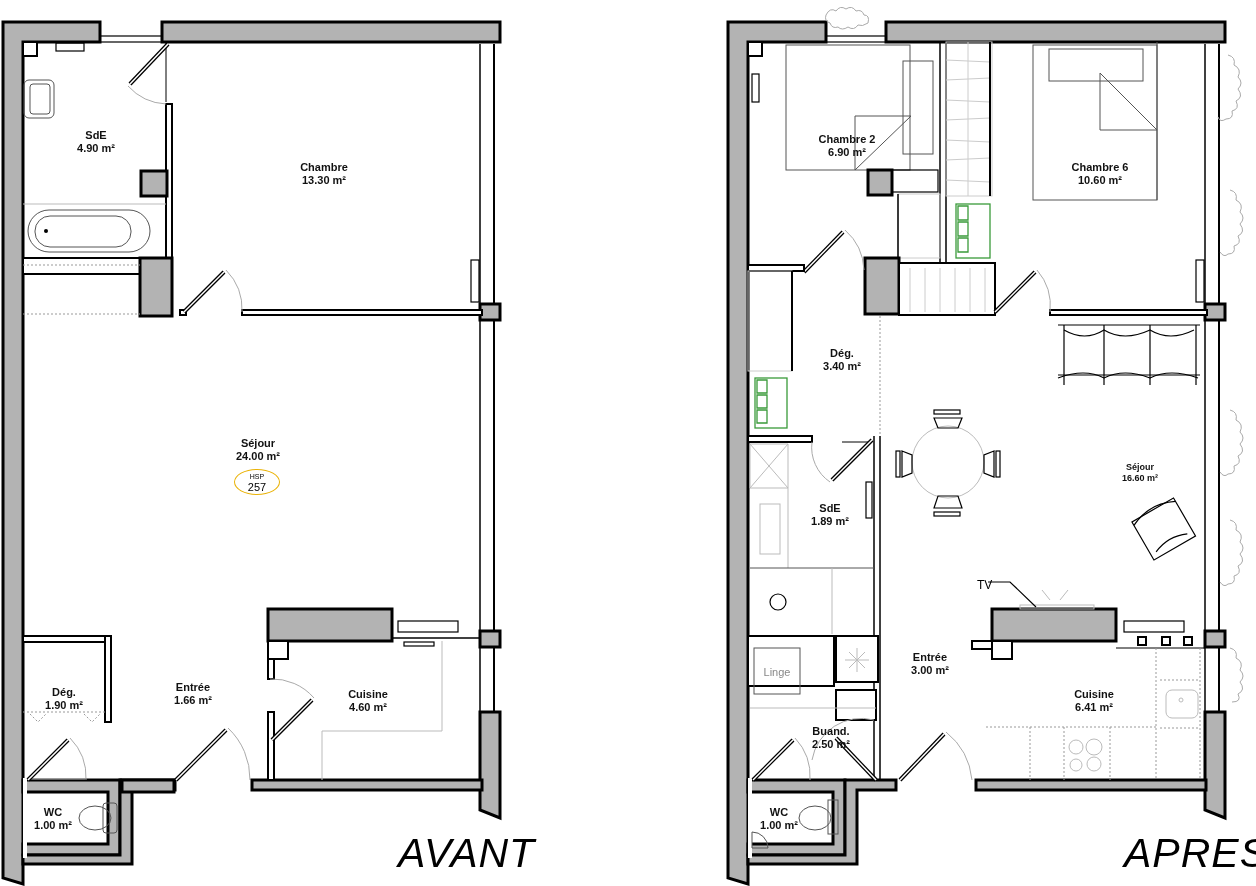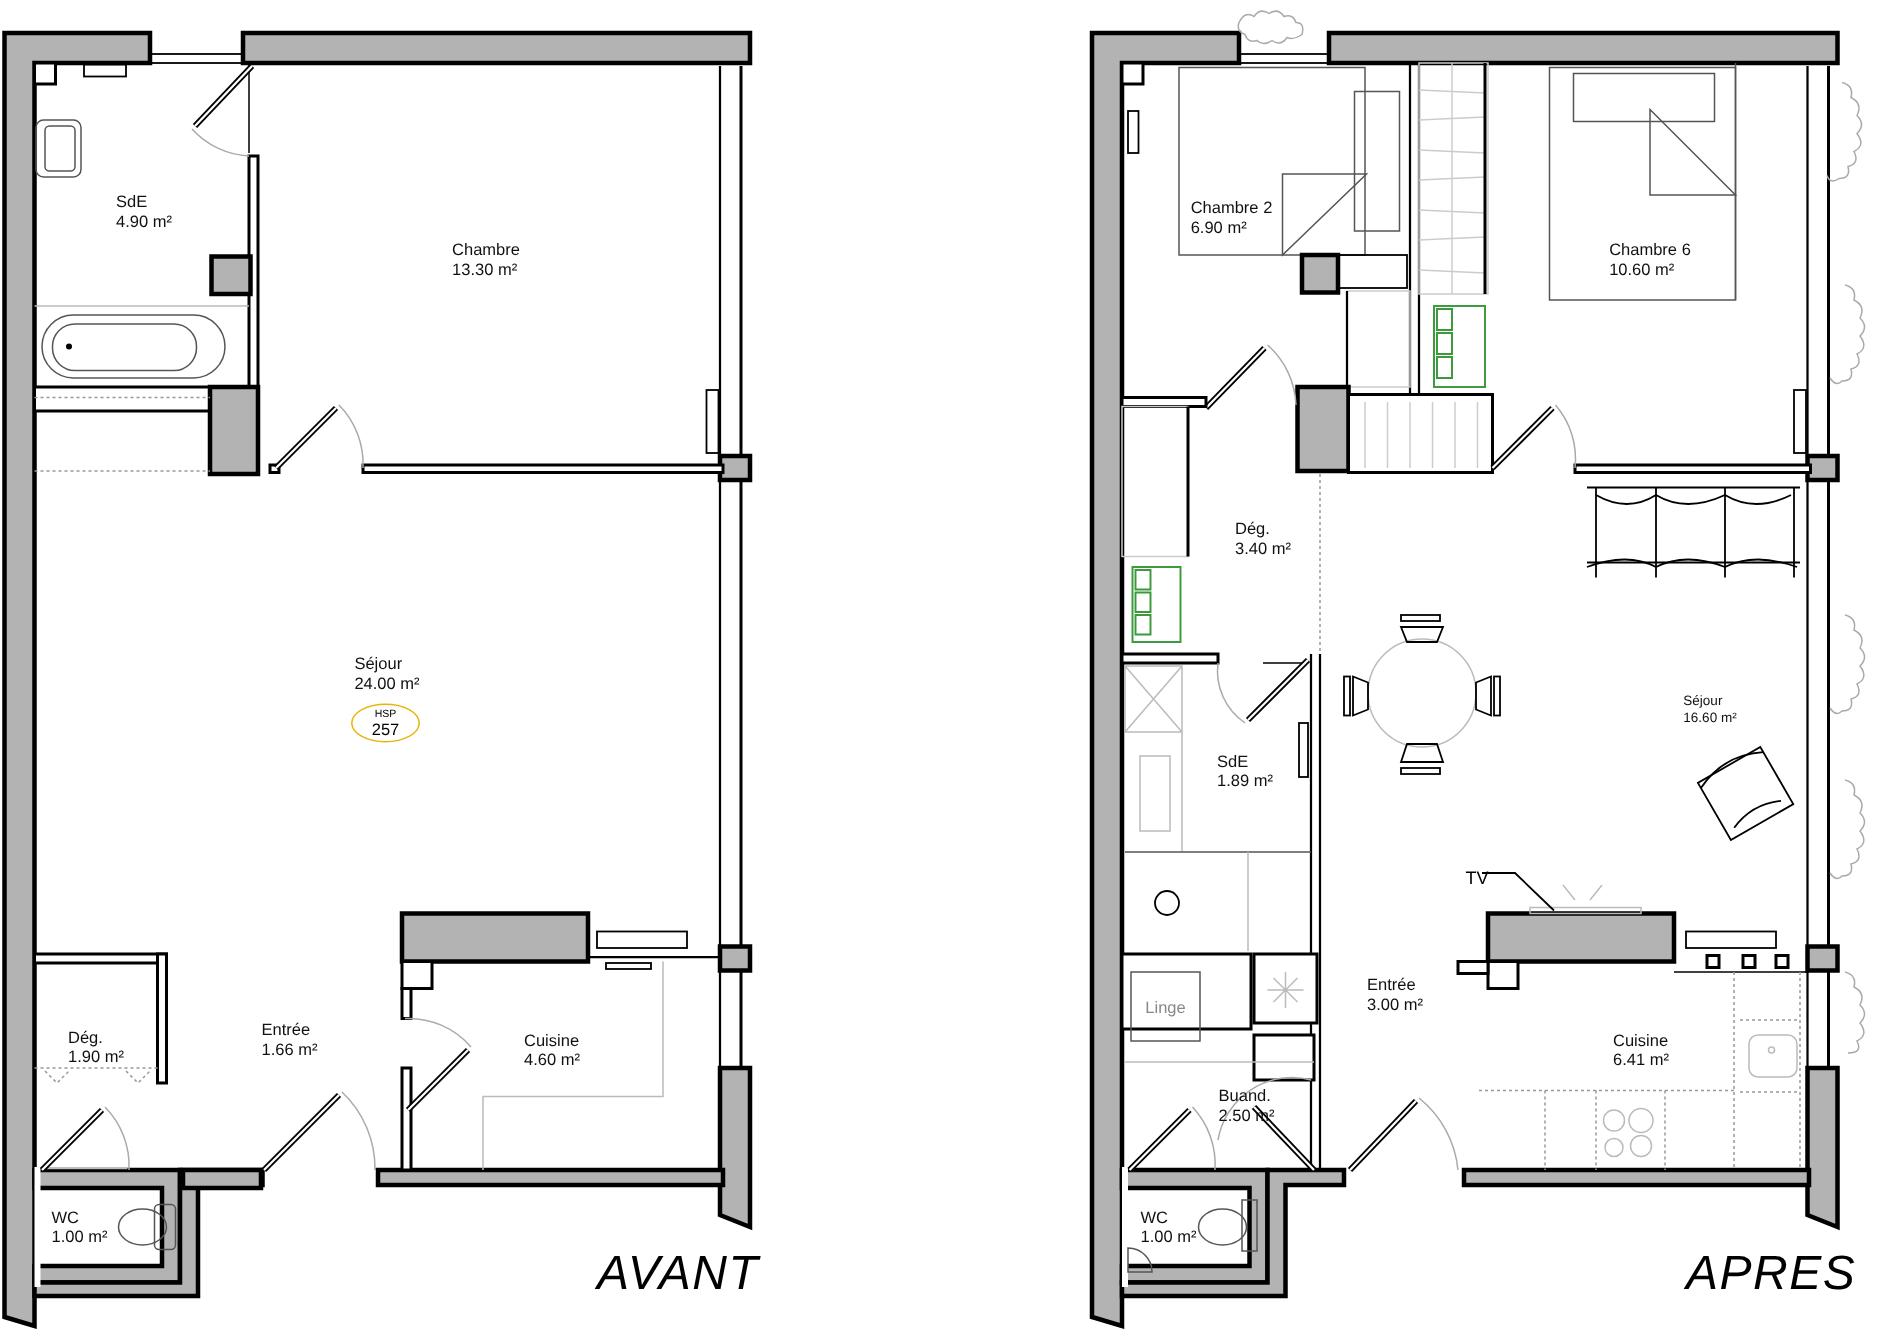--- a/index.html
+++ b/index.html
@@ -10,24 +10,24 @@
   .pillar { fill: #b3b3b3; stroke: #000; stroke-width: 3; }
   .thin { fill: none; stroke: #000; stroke-width: 1.2; }
   .part { fill: #fff; stroke: #000; stroke-width: 2; }
   .light { fill: none; stroke: #bbbbbb; stroke-width: 1; }
   .mid { fill: none; stroke: #555; stroke-width: 1; }
   .arc { fill: none; stroke: #aaaaaa; stroke-width: 1; }
   .green { fill: none; stroke: #3a9a3a; stroke-width: 1.3; }
   .tree { fill: none; stroke: #aaa; stroke-width: 1; }
   .dash { fill: none; stroke: #999; stroke-width: 1; stroke-dasharray: 2 2; }
   .hatch { fill: none; stroke: #cccccc; stroke-width: 1; }
-  .room-label { position: absolute; text-align: left; font-size: 11px; line-height: 13px;
-                color: #111; transform: translateX(-50%); white-space: nowrap; }
+  .room-label { position: absolute; text-align: center; font-size: 11px; line-height: 13px;
+                color: #111; transform: translateX(-50%); white-space: nowrap; font-weight: bold; }
   .room-label.small { font-size: 9px; line-height: 11px; }
-  .plan-title { position: absolute; font-style: italic; font-size: 32px; color: #000;
+  .plan-title { position: absolute; font-style: italic; font-size: 41px; color: #000;
                 letter-spacing: 1px; }
   .hsp { position: absolute; width: 44px; height: 24px; border: 1px solid #eab308; border-radius: 50%;
          text-align: center; font-size: 11px; line-height: 10px; }
   .hsp .k { font-size: 7px; display: block; margin-top: 2px; }
   .linge { position: absolute; font-size: 11px; color: #888; transform: translateX(-50%); }
   .tv { position: absolute; font-size: 12px; color: #000; }
 </style>
 </head>
 <body>
 
@@ -324,21 +324,21 @@
 <div class="room-label" style="left:368px;top:688px;">
   <div>Cuisine</div>
   <div>4.60 m²</div>
 </div>
 <div class="room-label" style="left:53px;top:806px;">
   <div>WC</div>
   <div>1.00 m²</div>
 </div>
 <div class="plan-title" style="left:398px;top:830px;">AVANT</div>
 
-<div class="room-label" style="left:821px;top:133px;">
+<div class="room-label" style="left:847px;top:133px;">
   <div>Chambre 2</div>
   <div>6.90 m²</div>
 </div>
 <div class="room-label" style="left:1100px;top:161px;">
   <div>Chambre 6</div>
   <div>10.60 m²</div>
 </div>
 <div class="room-label" style="left:842px;top:347px;">
   <div>Dég.</div>
   <div>3.40 m²</div>

